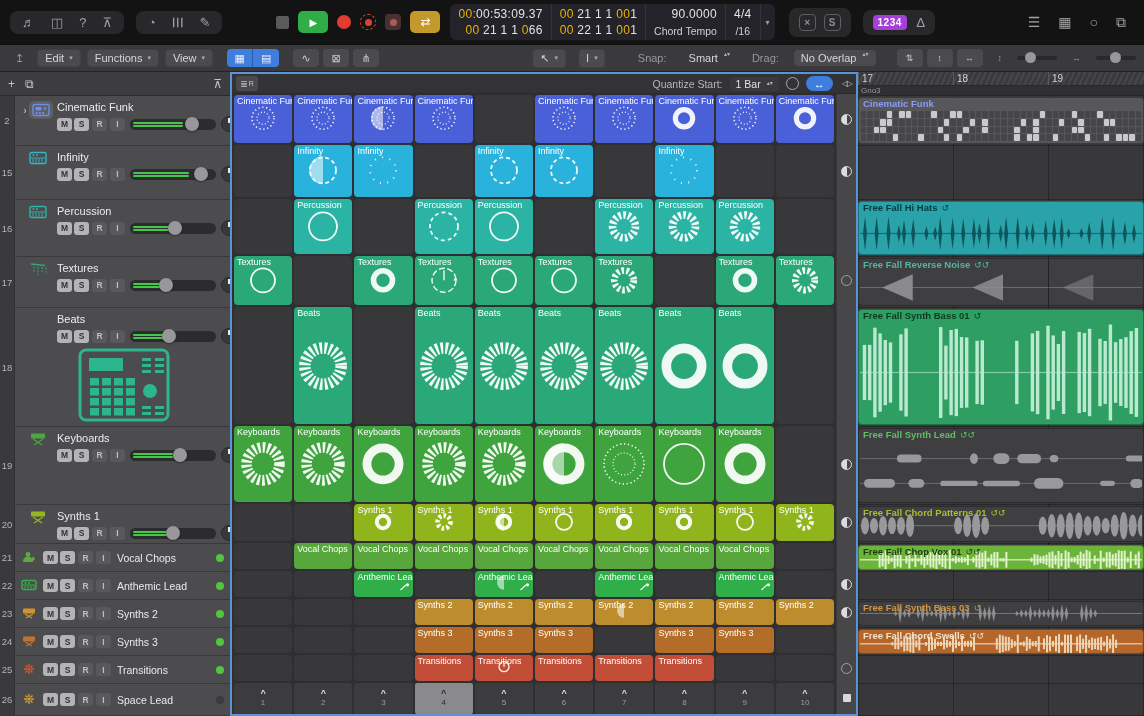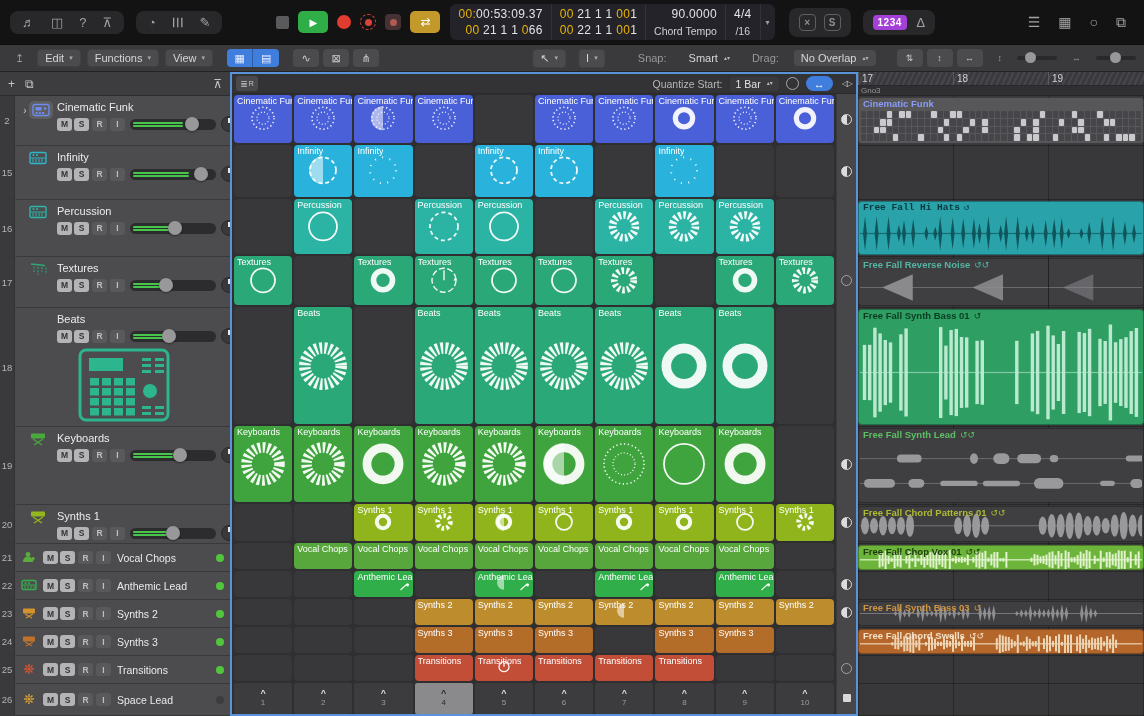--- a/index.html
+++ b/index.html
@@ -39,21 +39,21 @@
 .t2-plain{background:none;border:none}
 .seg2{display:flex;margin:0 8px}
 .seg2 .sb{width:26px;height:18px;display:flex;align-items:center;justify-content:center;background:#3f7edd;color:#eef;font-size:11px}
 .seg2 .sb:first-child{border-radius:4px 0 0 4px;border-right:1px solid #2a5ca8}
 .seg2 .sb:last-child{border-radius:0 4px 4px 0}
 .toolgrp{display:flex;gap:4px;margin-left:6px}
 .toolgrp .tg{width:26px;height:18px;background:#4b4b4e;border-radius:4px;display:flex;align-items:center;justify-content:center;color:#c9c9cc;font-size:11px}
 .t2-center{position:absolute;left:50%;transform:translateX(-50%);display:flex;gap:6px}
 .t2-rt{margin-left:auto;display:flex;align-items:center;gap:15px}
 .t2-lab{color:#98989b}
-.dd{display:flex;align-items:center;gap:6px;background:#4b4b4e;border-radius:4px;padding:2px 7px}
+.dd{display:flex;align-items:flex-start;gap:6px;background:#4b4b4e;border-radius:4px;padding:2px 7px}
 .dd.ghost{background:transparent}
 .stair{display:inline-flex;flex-direction:column;font-size:6px;line-height:5px;color:#b4b4b7}
 .zslider{width:40px;height:4px;background:#29292b;border-radius:2px;position:relative}
 .zslider i{position:absolute;top:-4px;width:11px;height:11px;border-radius:50%;background:#98989b}
 
 .main{display:flex;height:644px}
 .hdrpane{width:230px;background:#434345;display:flex;flex-direction:column}
 .hp-top{height:24px;background:#3d3d3f;border-bottom:1px solid #2c2c2e;display:flex;align-items:center;padding:0 8px;gap:10px;color:#c4c4c7;font-size:12px}
 .hp-top .sp{margin-left:auto}
 .trk-row{display:flex;border-bottom:1px solid #39393b;background:#4c4c4e}
@@ -1424,21 +1424,21 @@
             <i></i>
             <i class="on"></i>
             <i></i>
             <i class="on"></i>
             <i class="on"></i>
             <i class="on"></i>
             <i></i>
           </div>
         </div>
         <div class="region" style="top: 105px; height: 54px; background: rgb(42, 162, 170);">
-          <span class="r-name" style="color: rgb(7, 58, 62); font-family: Liberation Mono, monospace;">Free Fall Hi Hats<span class="r-badge">↺</span></span>
+          <span class="r-name" style="color: rgb(7, 58, 62);">Free Fall Hi Hats<span class="r-badge">↺</span></span>
           <svg xmlns="http://www.w3.org/2000/svg" width="282" height="41" viewBox="0 0 282 41" style="position: absolute; left: 2px; bottom: 1px;">
             <rect x="0" y="19.9" width="282" height="1.2" fill="#0e565c" opacity="0.7"></rect>
             <path d="M3.0 20.5 L5.0 3.3 L7.0 20.5 L5.0 37.7 Z M14.6 20.5 L16.6 3.3 L18.6 20.5 L16.6 37.7 Z M26.5 20.5 L28.5 3.3 L30.5 20.5 L28.5 37.7 Z M36.9 20.5 L38.9 12.0 L40.9 20.5 L38.9 29.0 Z M42.0 20.5 L44.0 7.0 L46.0 20.5 L44.0 34.0 Z M51.2 20.5 L53.2 5.7 L55.2 20.5 L53.2 35.3 Z M64.4 20.5 L66.4 13.3 L68.4 20.5 L66.4 27.7 Z M73.2 20.5 L75.2 13.4 L77.2 20.5 L75.2 27.6 Z M78.2 20.5 L80.2 3.3 L82.2 20.5 L80.2 37.7 Z M90.6 20.5 L92.6 4.5 L94.6 20.5 L92.6 36.5 Z M101.2 20.5 L103.2 5.3 L105.2 20.5 L103.2 35.7 Z M111.9 20.5 L113.9 5.1 L115.9 20.5 L113.9 35.9 Z M117.5 20.5 L119.5 9.9 L121.5 20.5 L119.5 31.1 Z M126.4 20.5 L128.4 3.3 L130.4 20.5 L128.4 37.7 Z M138.7 20.5 L140.7 11.8 L142.7 20.5 L140.7 29.2 Z M144.1 20.5 L146.1 3.3 L148.1 20.5 L146.1 37.7 Z M155.7 20.5 L157.7 3.3 L159.7 20.5 L157.7 37.7 Z M164.8 20.5 L166.8 12.0 L168.8 20.5 L166.8 29.0 Z M170.7 20.5 L172.7 9.6 L174.7 20.5 L172.7 31.4 Z M183.7 20.5 L185.7 6.9 L187.7 20.5 L185.7 34.1 Z M192.2 20.5 L194.2 5.4 L196.2 20.5 L194.2 35.6 Z M199.7 20.5 L201.7 4.7 L203.7 20.5 L201.7 36.3 Z M206.6 20.5 L208.6 15.3 L210.6 20.5 L208.6 25.7 Z M219.4 20.5 L221.4 14.9 L223.4 20.5 L221.4 26.1 Z M227.2 20.5 L229.2 9.1 L231.2 20.5 L229.2 31.9 Z M240.2 20.5 L242.2 3.3 L244.2 20.5 L242.2 37.7 Z M251.1 20.5 L253.1 3.3 L255.1 20.5 L253.1 37.7 Z M262.9 20.5 L264.9 8.4 L266.9 20.5 L264.9 32.6 Z M272.0 20.5 L274.0 10.4 L276.0 20.5 L274.0 30.6 Z " fill="#0e565c"></path>
           </svg>
         </div>
         <div class="region" style="top: 162px; height: 48px; background: rgb(63, 63, 66);">
           <span class="r-name" style="color: rgb(84, 180, 162);">Free Fall Reverse Noise<span class="r-badge">↺↺</span></span>
           <svg xmlns="http://www.w3.org/2000/svg" width="282" height="35" viewBox="0 0 282 35" style="position: absolute; left: 2px; bottom: 1px;">
             <rect x="0" y="17" width="282" height="1" fill="#8e8e91" opacity="0.55"></rect>
             <path d="M22.19 17.5 L52.78 4.199999999999999 L52.78 30.8 Z" fill="#8e8e91" opacity="0.95"></path>

